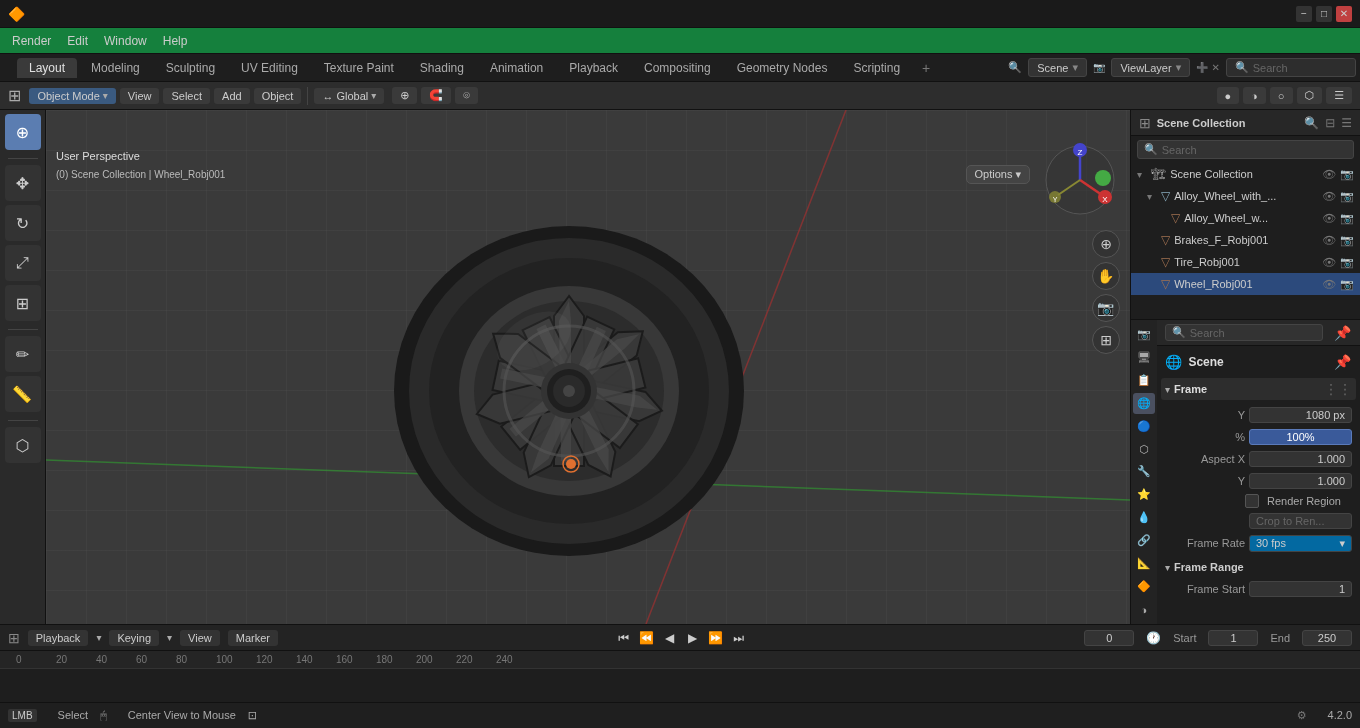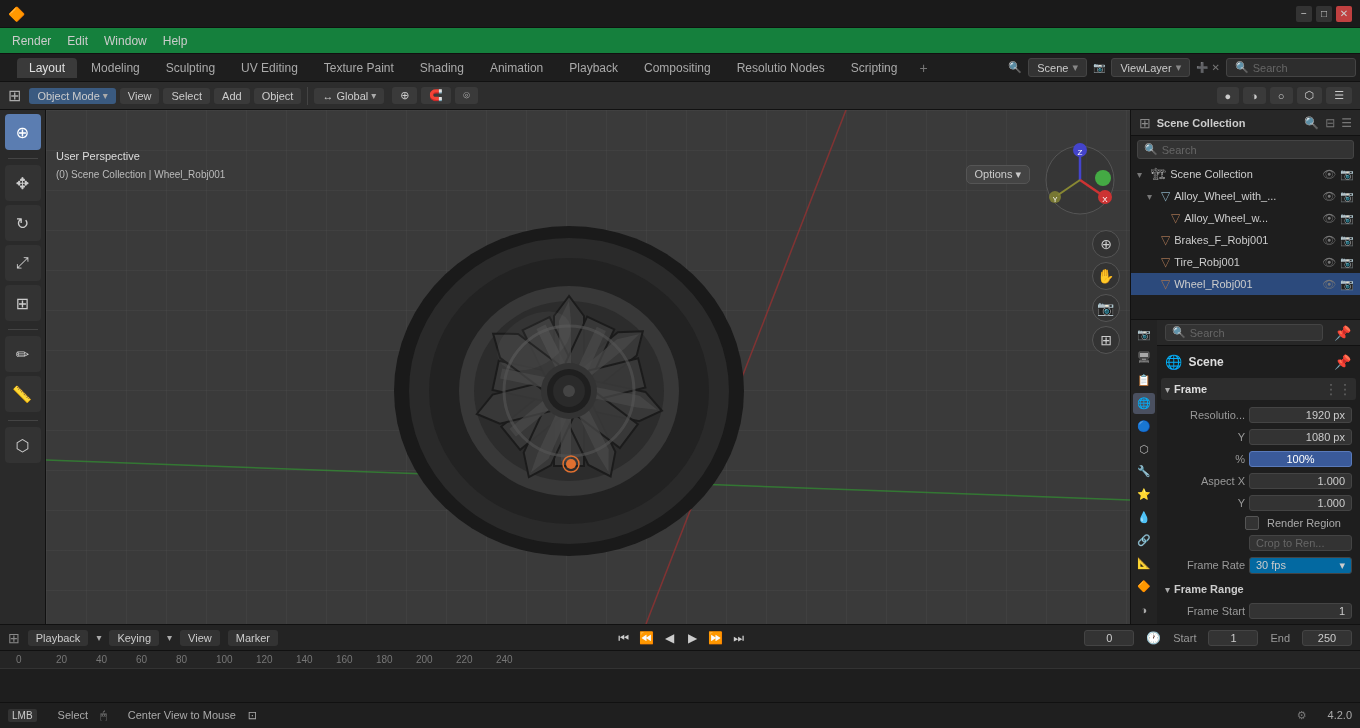--- a/index.html
+++ b/index.html
@@ -578,21 +578,21 @@
 <div id="workspace-tabs">
   <div class="ws-tab active">Layout</div>
   <div class="ws-tab">Modeling</div>
   <div class="ws-tab">Sculpting</div>
   <div class="ws-tab">UV Editing</div>
   <div class="ws-tab">Texture Paint</div>
   <div class="ws-tab">Shading</div>
   <div class="ws-tab">Animation</div>
   <div class="ws-tab">Playback</div>
   <div class="ws-tab">Compositing</div>
-  <div class="ws-tab">Resolutio Nodes</div>
+  <div class="ws-tab">Geometry Nodes</div>
   <div class="ws-tab">Scripting</div>
   <div class="ws-tab-plus">+</div>
   <div class="ws-tab-right">
     <div style="display:flex;align-items:center;gap:4px;">
       <span style="font-size:11px;color:#888;">🔍</span>
     </div>
     <div style="background:#333;border:1px solid #444;border-radius:3px;padding:2px 8px;font-size:11px;color:#ccc;display:flex;align-items:center;gap:4px;">
       <span>Scene</span>
       <span style="color:#888;">▾</span>
     </div>
@@ -864,24 +864,20 @@
             <span style="color:#777;font-size:14px;cursor:pointer;">📌</span>
           </div>
 
           <div class="prop-section">
             <div class="prop-section-header">
               <span style="font-size:10px;color:#aaa;">▾</span>
               <span class="prop-section-label">Frame</span>
               <span class="prop-section-dots">⋮⋮</span>
             </div>
 
-            <div class="prop-row">
-              <span class="prop-label">Resolutio...</span>
-              <div class="prop-value">1920 px</div>
-            </div>
 
             <div class="prop-row">
               <span class="prop-label">Y</span>
               <div class="prop-value">1080 px</div>
             </div>
 
             <div class="prop-row">
               <span class="prop-label">%</span>
               <div class="prop-value accent">100%</div>
             </div>

